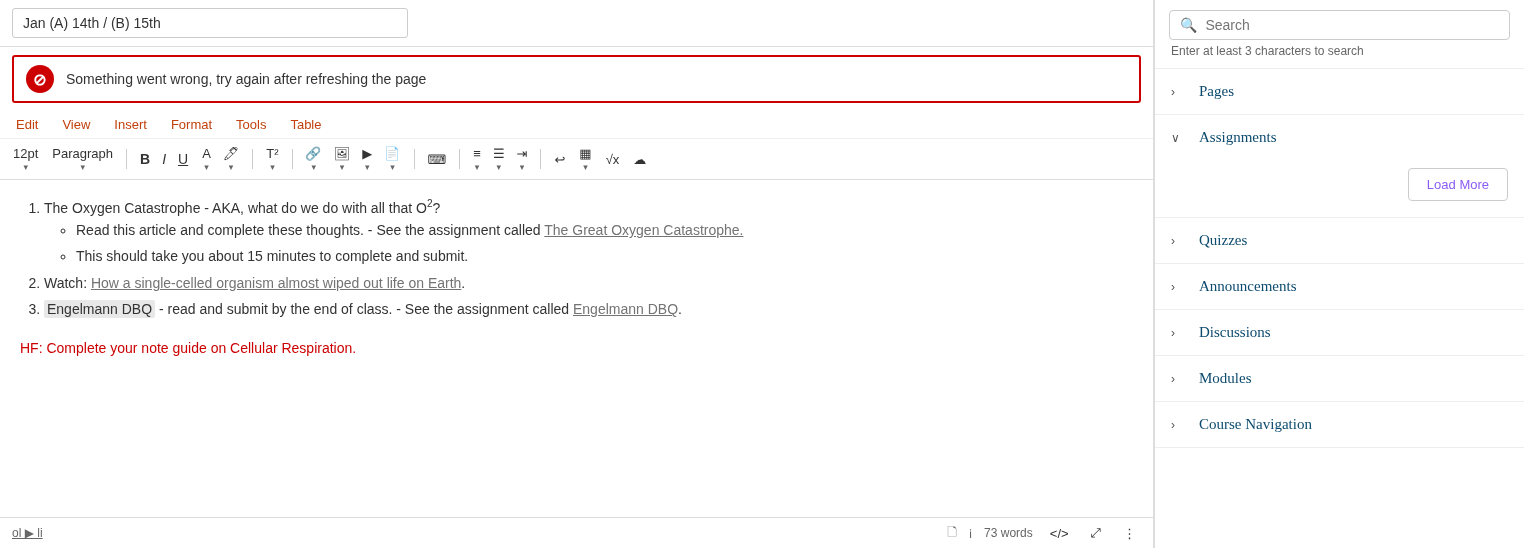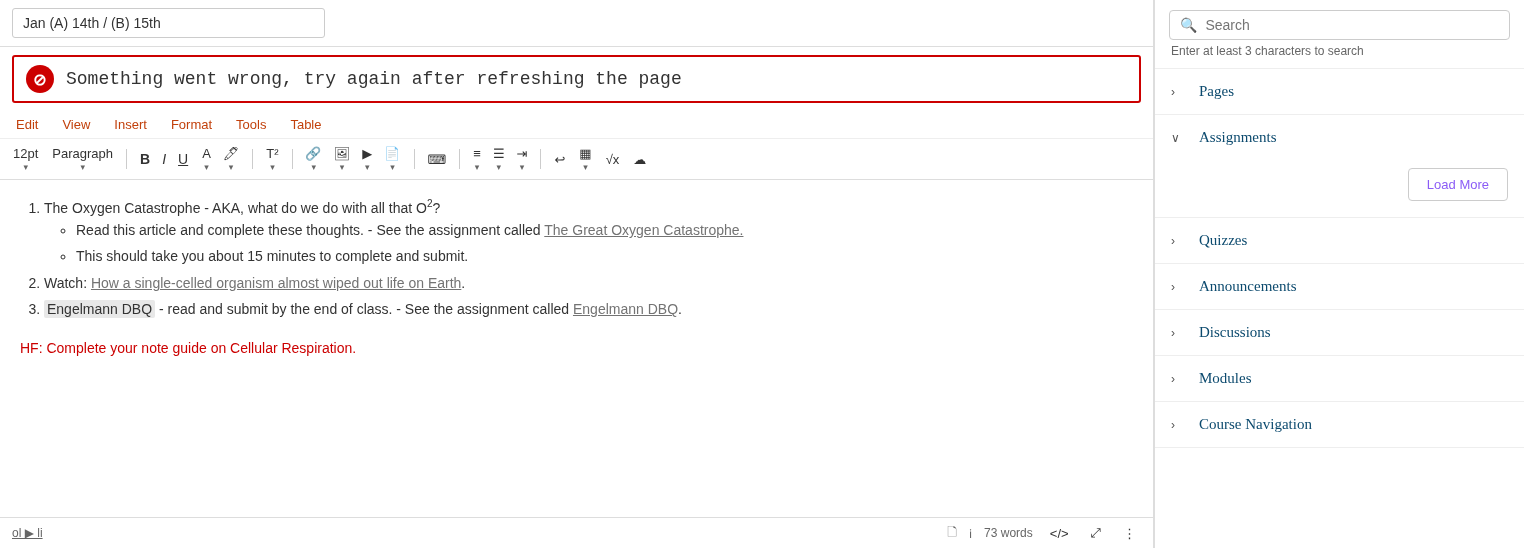--- a/index.html
+++ b/index.html
@@ -13,21 +13,21 @@
       border-right: 1px solid #ddd;
       min-width: 0;
     }
 
     .title-bar {
       padding: 8px 12px;
       border-bottom: 1px solid #ddd;
     }
 
     .title-input {
-      width: 313px;
+      width: 396px;
       padding: 6px 10px;
       border: 1px solid #ccc;
       border-radius: 3px;
       font-size: 14px;
       color: #333;
     }
 
     .error-banner {
       display: flex;
       align-items: center;
@@ -48,22 +48,21 @@
       align-items: center;
       justify-content: center;
       color: white;
       font-size: 16px;
       font-weight: bold;
       flex-shrink: 0;
     }
 
     .error-text {
       color: #333;
-      font-size: 18px;
-      font-family: Liberation Mono, monospace;
+      font-size: 14px;
     }
 
     .menu-bar {
       display: flex;
       gap: 16px;
       padding: 4px 12px;
       border-bottom: 1px solid #eee;
       font-size: 13px;
       color: #c2410c;
     }

